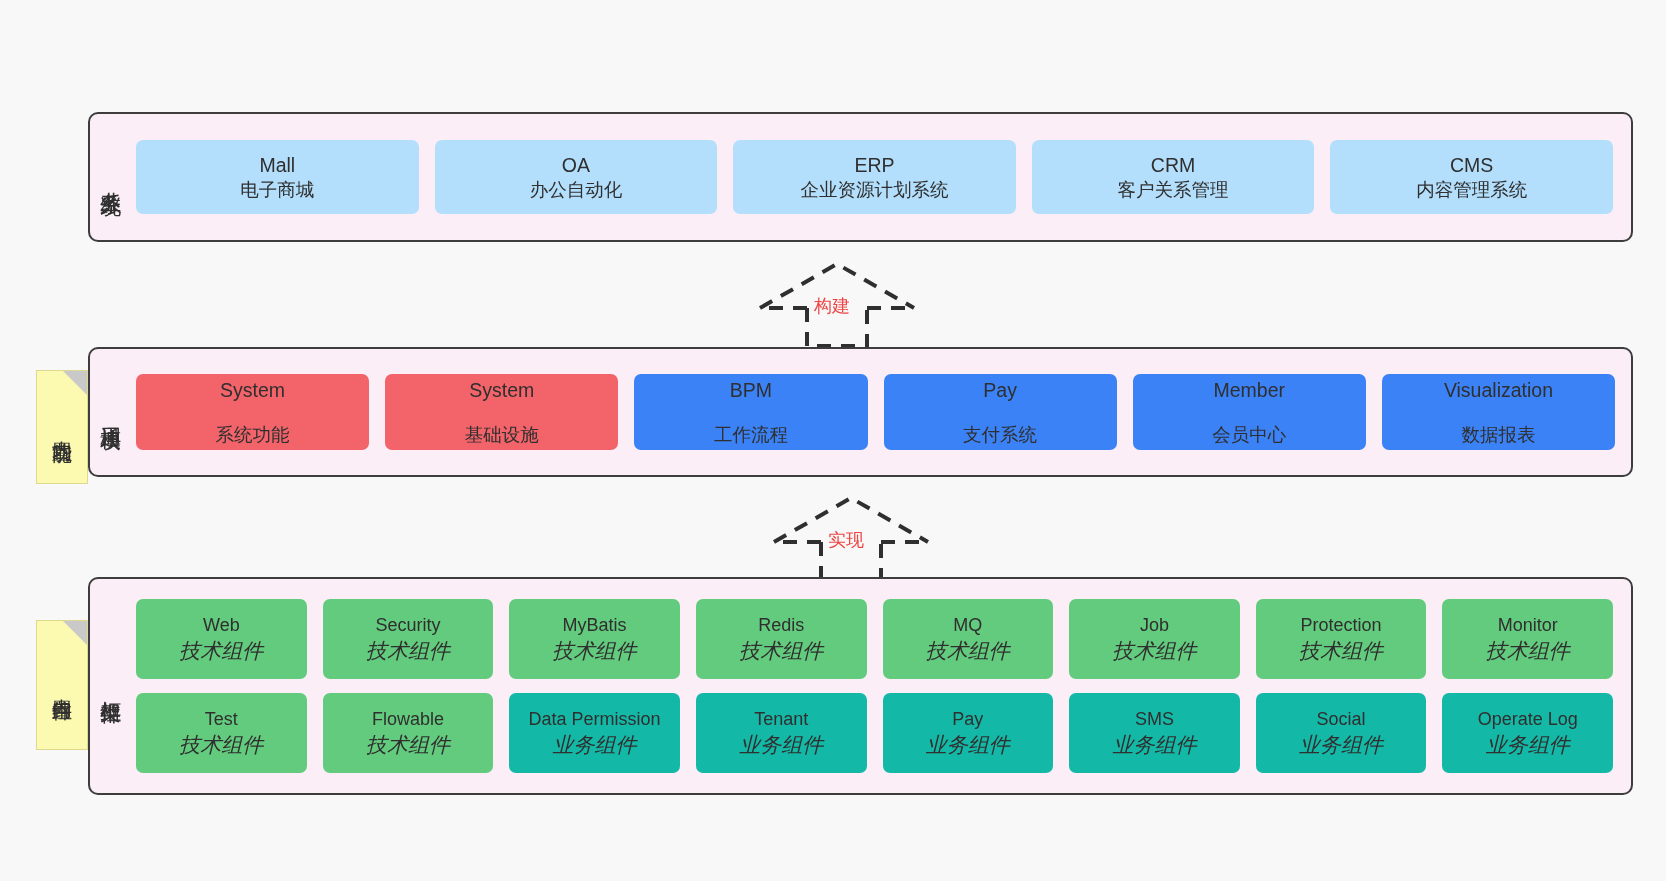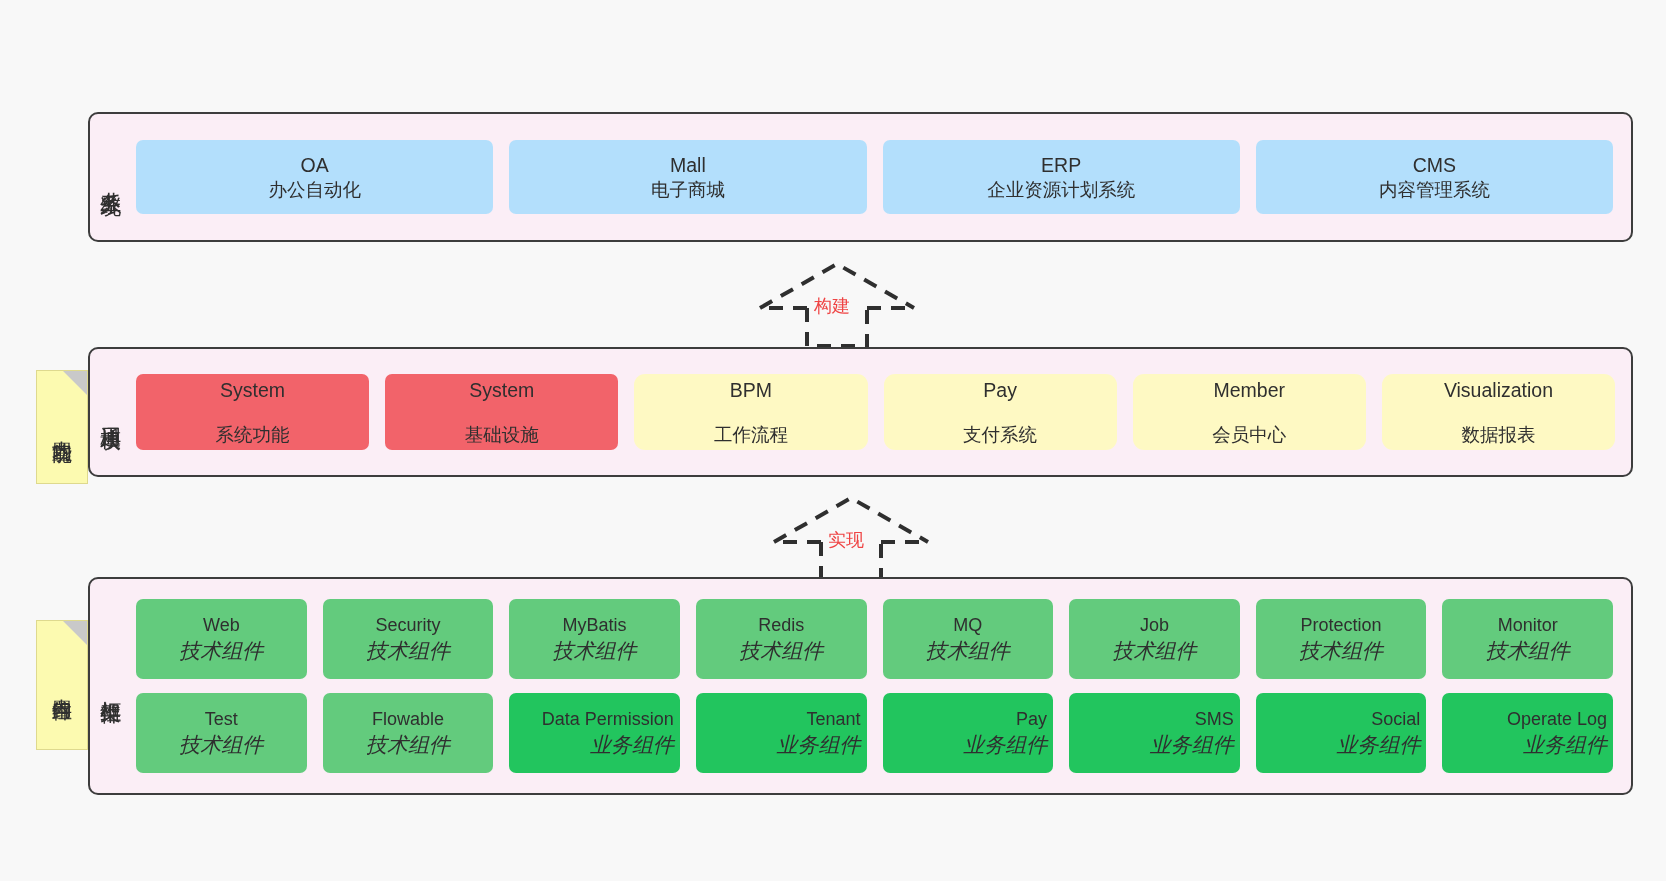--- a/index.html
+++ b/index.html
@@ -75,23 +75,23 @@
     line-height: 1.34;
     color: #2f2f2f;
     padding: 4px 6px;
   }
   .card .en { font-size: 19.5px; }
   .card .cn { font-size: 18.5px; }
 
   
   .c-blue        { background: #b3dffc; }
   .c-red         { background: #f2636a; }
-  .c-pink        { background: #fef9c3; border-radius: 11px; }
+  .c-pink        { background: #3b82f6; }
   .c-green       { background: #63cb7d; }
-  .c-lightgreen  { background: #22c55e; align-items: flex-end; }
+  .c-lightgreen  { background: #14b8a6; }
 
   
   #layer-business { left: 88px;  top: 112px; width: 1545px; height: 130px; }
   #layer-business .layer-body { padding-right: 18px; }
   #layer-business .card { height: 74px; }
 
   #layer-common   { left: 88px;  top: 347px; width: 1545px; height: 130px; }
   #layer-common .card { height: 76px; gap: 20px; }
 
   #layer-framework{ left: 88px;  top: 577px; width: 1545px; height: 218px; }
@@ -148,30 +148,34 @@
 </head>
 <body>
 
 <div id="stage">
 
   <div class="layer" id="layer-business">
     <div class="layer-title">业务系统</div>
     <div class="layer-body">
       <div class="row">
         <div class="card c-blue">
+          <span class="en">Mall</span>
+          <span class="cn">电子商城</span>
+        </div>
+        <div class="card c-blue">
           <span class="en">OA</span>
           <span class="cn">办公自动化</span>
         </div>
         <div class="card c-blue">
-          <span class="en">Mall</span>
-          <span class="cn">电子商城</span>
-        </div>
-        <div class="card c-blue">
           <span class="en">ERP</span>
           <span class="cn">企业资源计划系统</span>
+        </div>
+        <div class="card c-blue">
+          <span class="en">CRM</span>
+          <span class="cn">客户关系管理</span>
         </div>
         <div class="card c-blue">
           <span class="en">CMS</span>
           <span class="cn">内容管理系统</span>
         </div>
       </div>
     </div>
   </div>
 
   <div class="arrow" id="arrow-build">

